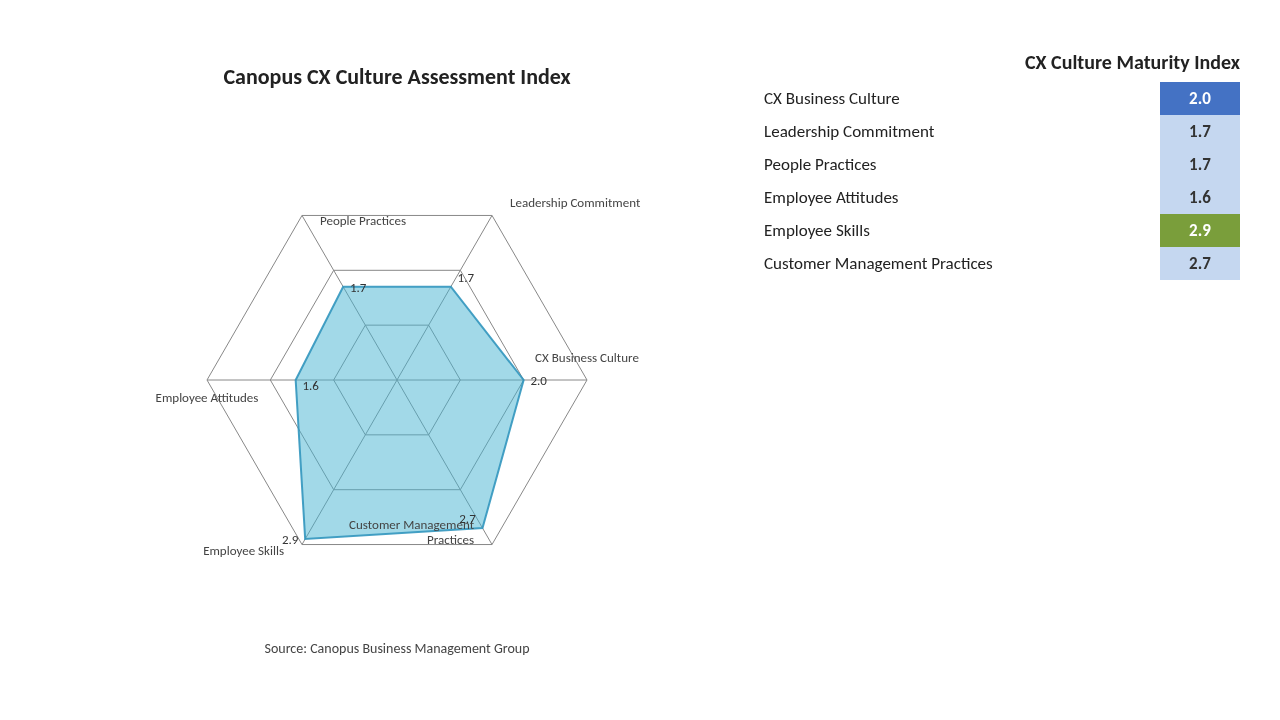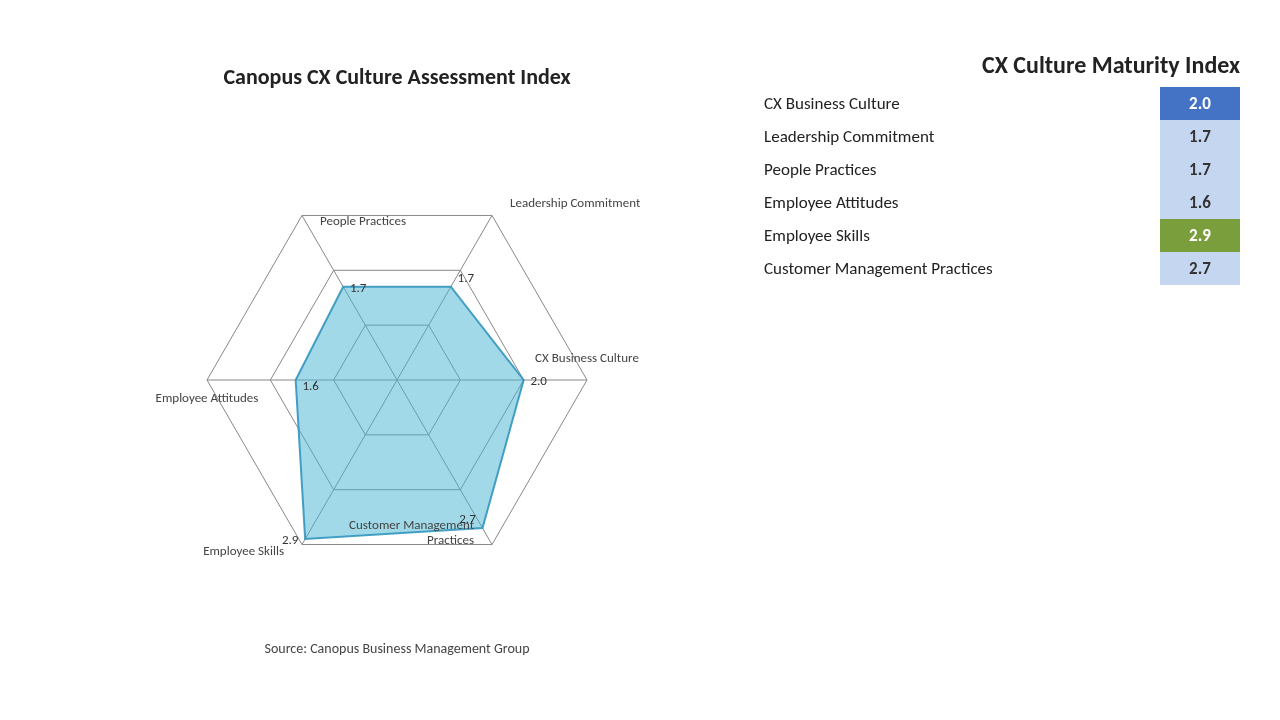--- a/index.html
+++ b/index.html
@@ -37,21 +37,21 @@
       color: #444;
       margin-top: 10px;
       text-align: left;
     }
     .right-panel {
       width: 490px;
       align-self: flex-start;
       margin-top: 30px;
     }
     .table-title {
-      font-size: 24px;
+      font-size: 20px;
       font-weight: bold;
       color: #222;
       text-align: right;
       margin-bottom: 8px;
     }
     .maturity-table {
       width: 100%;
       border-collapse: collapse;
     }
     .maturity-table td {

